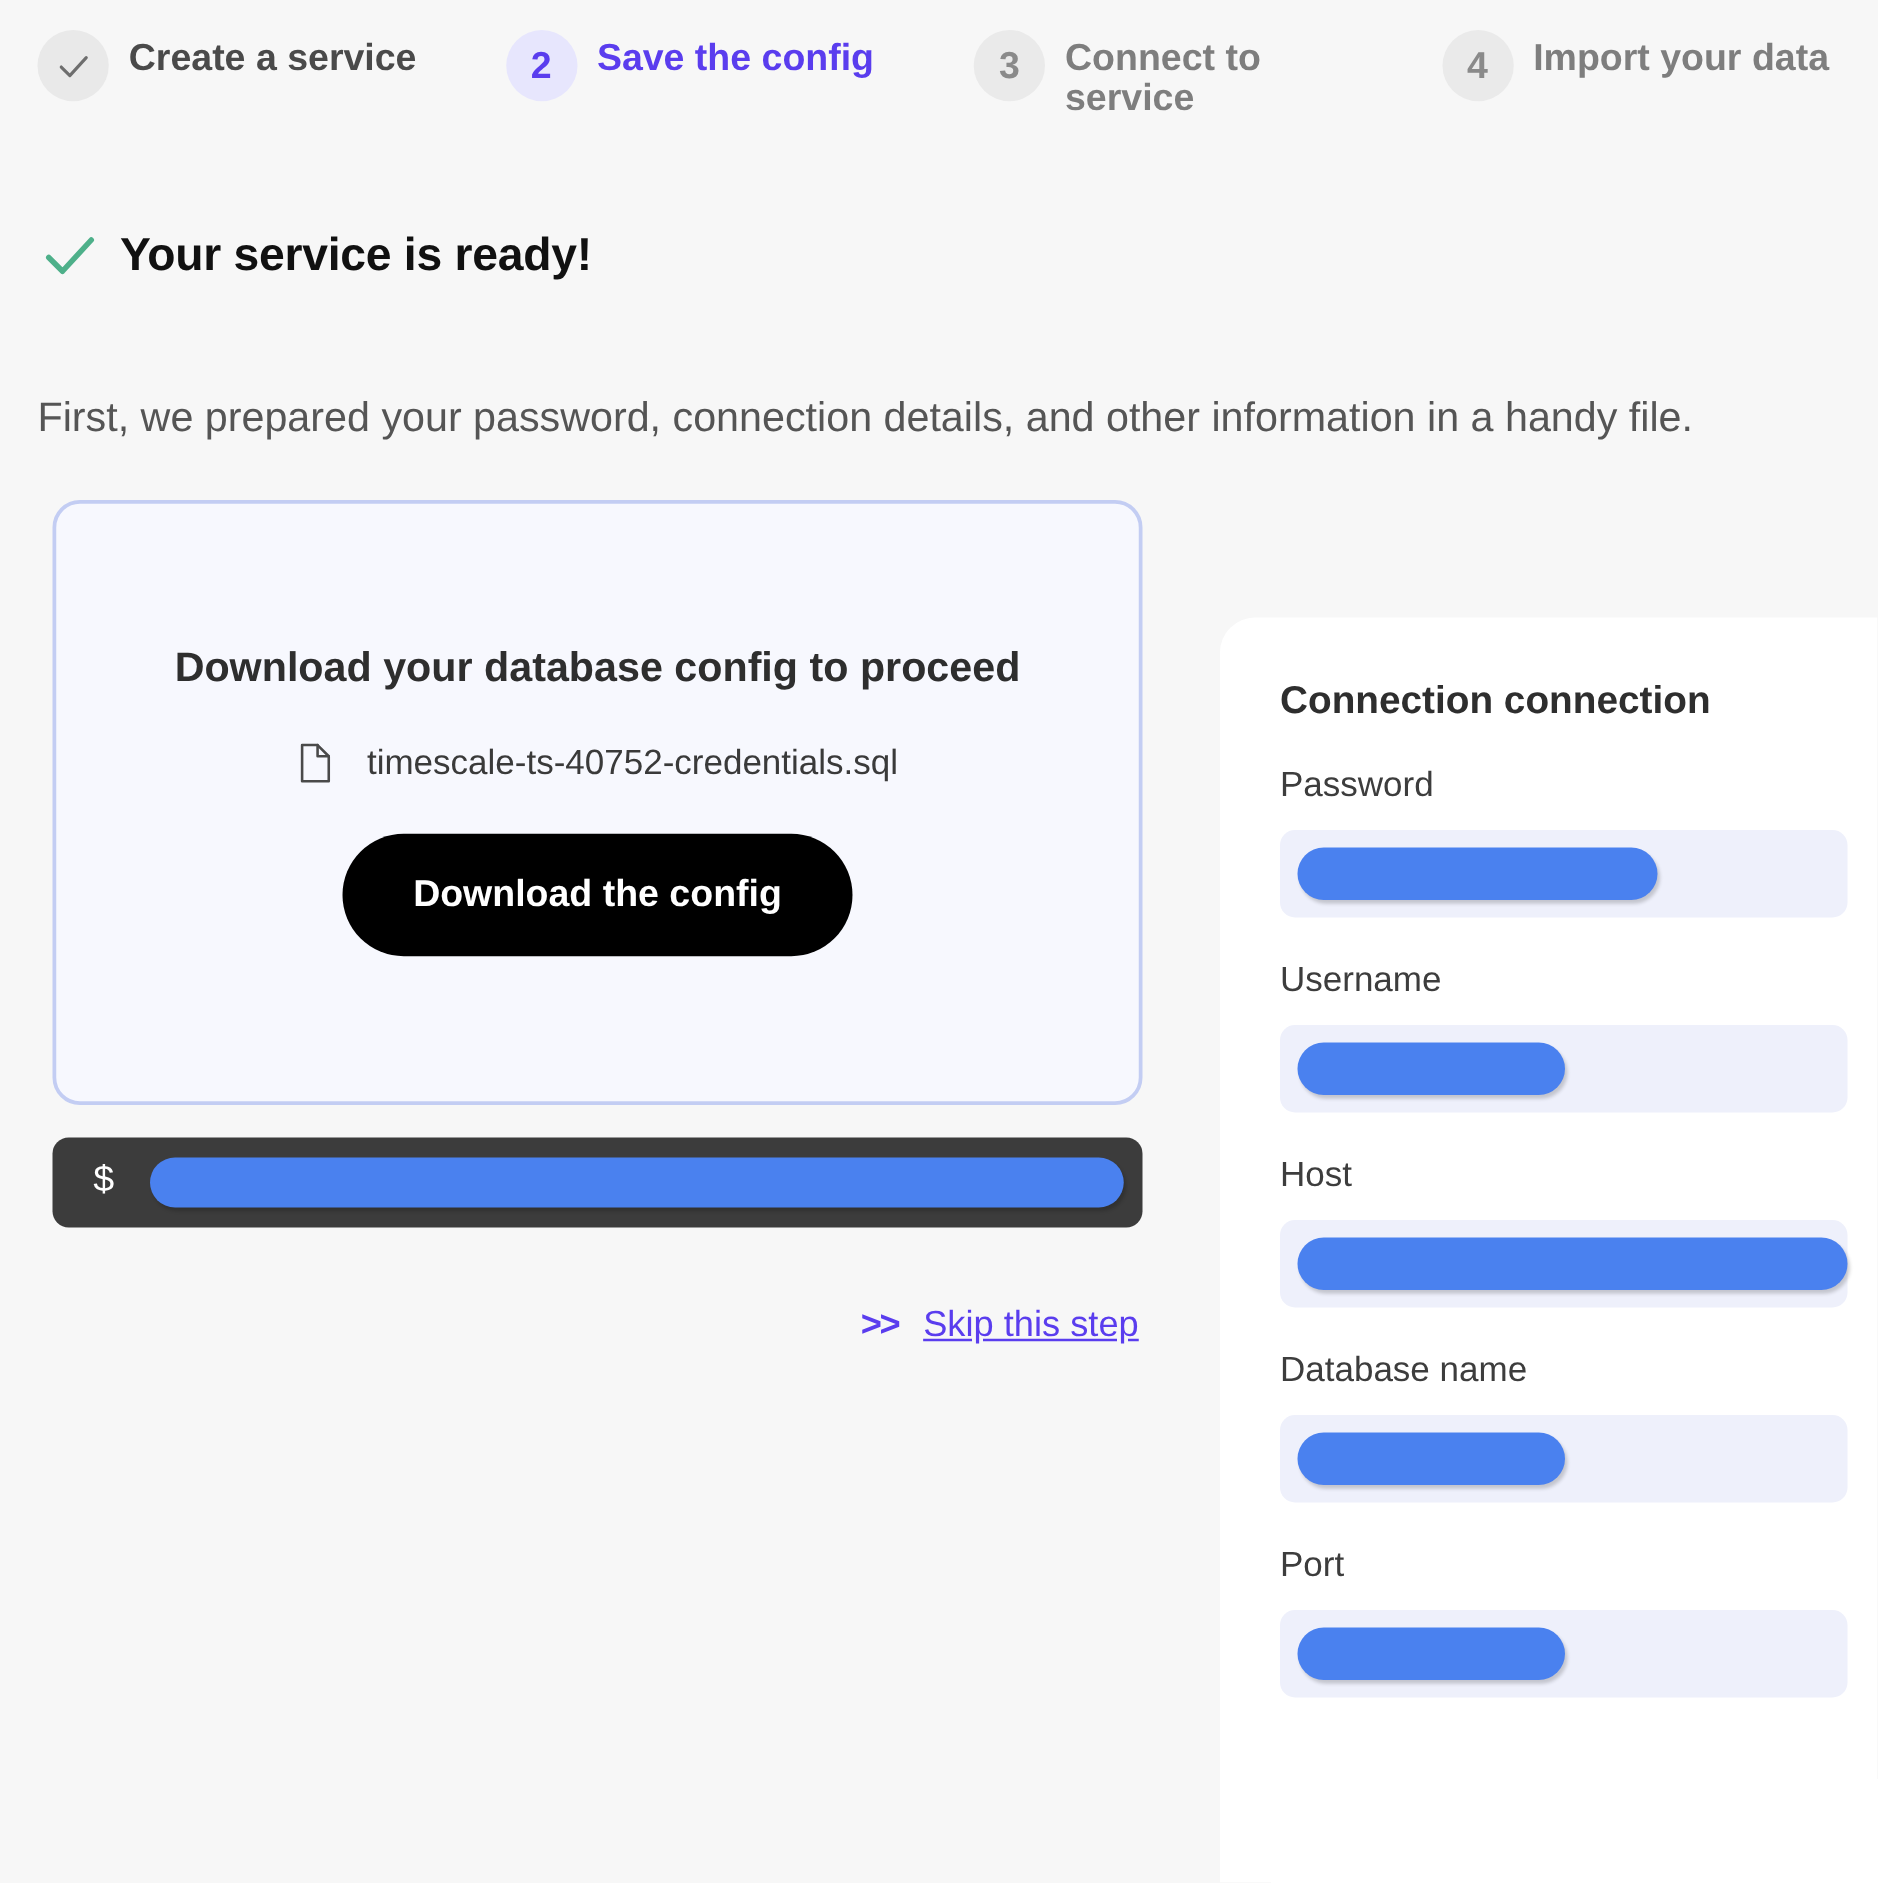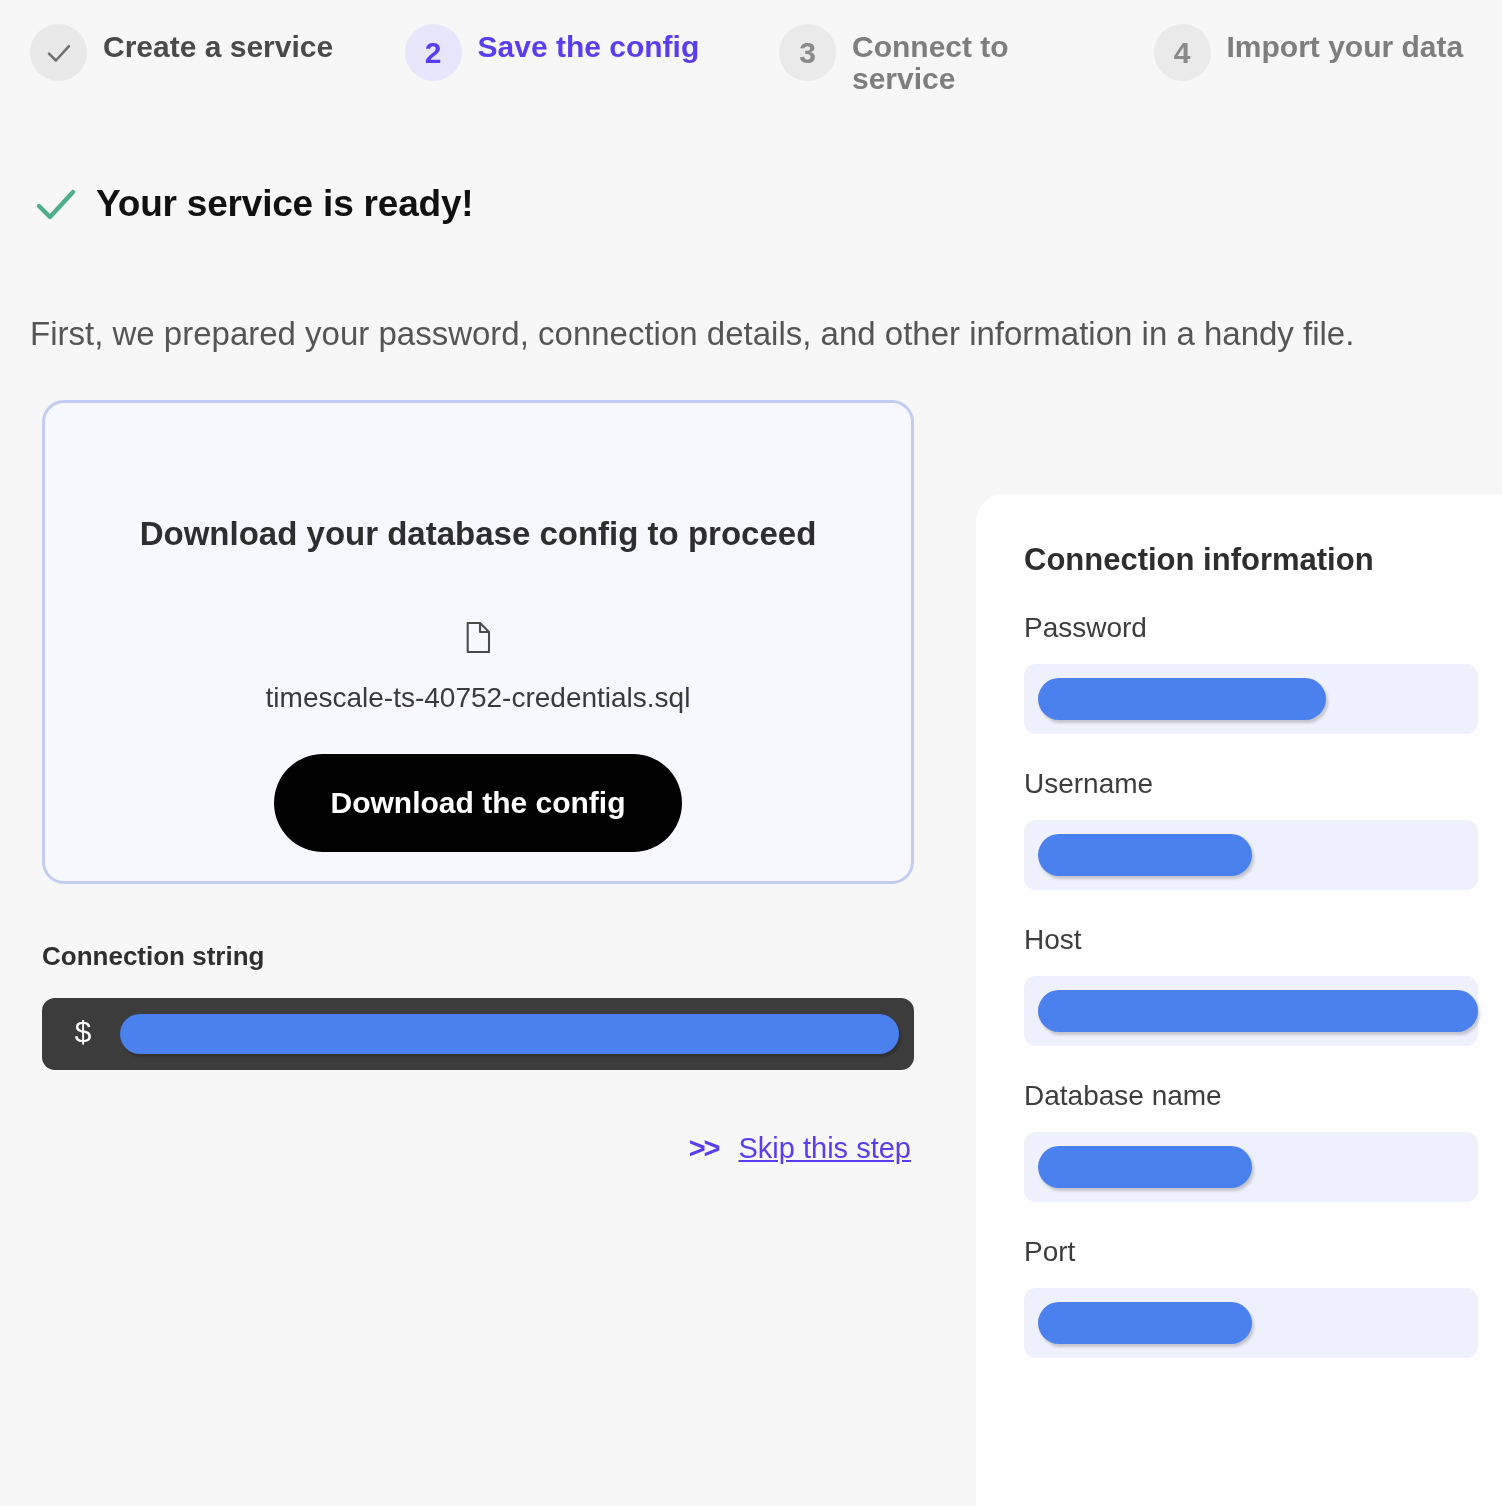--- a/index.html
+++ b/index.html
@@ -108,22 +108,21 @@
   }
   .download-card-title {
     font-size: 33px;
     font-weight: 700;
     color: #2e2e2e;
   }
   .file-row {
     display: flex;
     align-items: center;
     gap: 28px;
-    margin-top: 68px;
-    flex-direction: column;
+    margin-top: 41px;
   }
   .file-icon { width: 28px; height: 33px; display:block; }
   .file-name {
     font-size: 28px;
     color: #3a3a3a;
   }
   .download-btn {
     margin-top: 40px;
     width: 408px;
     height: 98px;
@@ -283,36 +282,35 @@
           <path d="M2.5 1.5h9l6.5 6.5v14.5h-15.5z"></path>
           <path d="M11.5 1.5v6.5h6.5"></path>
         </svg>
       </span>
       <span class="file-name">timescale-ts-40752-credentials.sql</span>
     </div>
 
     <button class="download-btn">Download the config</button>
   </div>
 
-  <div class="conn-label">Connection string</div>
 
   <div class="conn-box">
     <span class="dollar">$</span>
     <span class="redact"></span>
   </div>
 
   <div class="skip-row">
     <span class="skip-chevrons">&gt;&gt;</span>
     <a class="skip-link">Skip this step</a>
   </div>
 
 </div>
 
 <div class="conn-panel">
-  <div class="conn-panel-title">Connection information</div>
+  <div class="conn-panel-title">Connection connection</div>
 
   <div class="field">
     <div class="field-label">Password</div>
     <div class="field-box">
       <span class="field-redact" style="width:288px"></span>
     </div>
   </div>
 
   <div class="field">
     <div class="field-label">Username</div>

